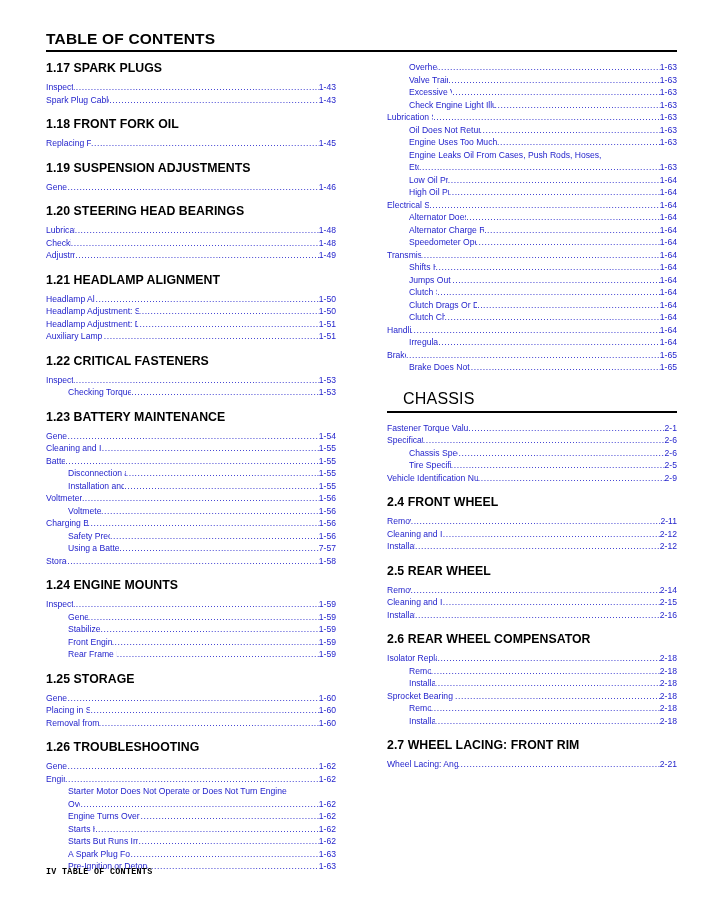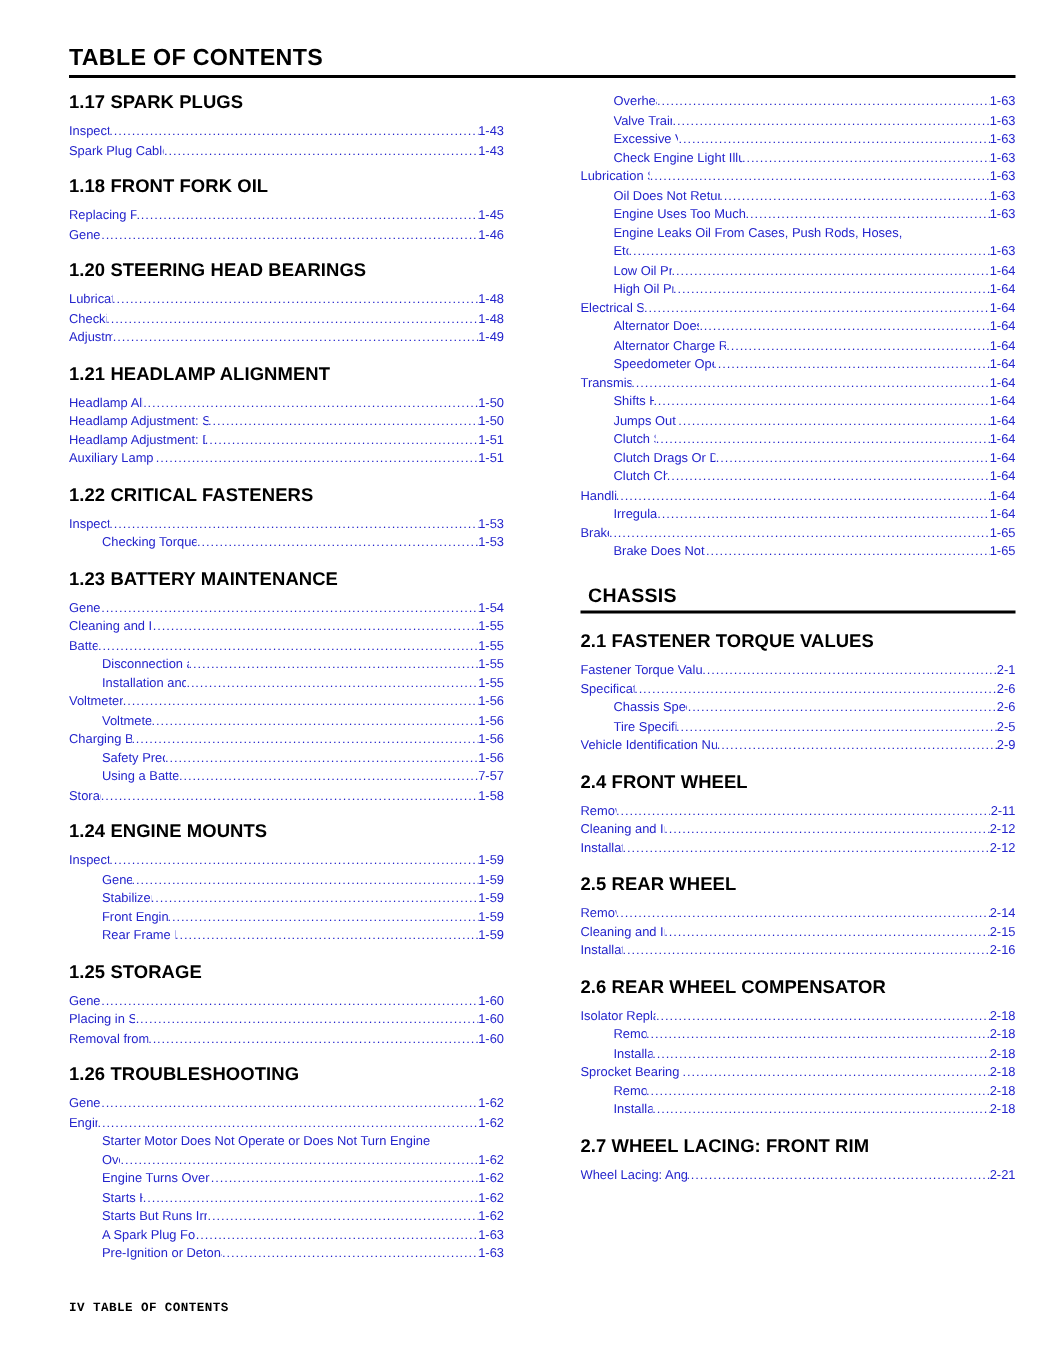--- a/index.html
+++ b/index.html
@@ -42,24 +42,24 @@
     align-items: flex-start;
     justify-content: space-between;
   }
   .col {
     width: 290px;
   }
   .col-left { margin-right: 51px; }
 
   
   .part-head {
-    font-size: 13px;
-    font-weight: bold;
+    font-size: 16px;
+    font-weight: normal;
     letter-spacing: 0.2px;
-    margin: 16px 0 3px 5px;
+    margin: 16px 0 3px 16px;
     line-height: 1.15;
   }
   .part-rule {
     height: 2px;
     background: #000;
     width: 100%;
     margin: 0 0 9px 0;
   }
 
   
@@ -145,20 +145,21 @@
           <span class="etitle">Spark Plug Cable Inspection</span>
           <span class="leader">........................................................................................................................</span>
           <span class="pg">1-43</span>
         </div>
         <div class="sec-head">1.18 FRONT FORK OIL</div>
         <div class="entry lvl1">
           <span class="etitle">Replacing Fork Oil</span>
           <span class="leader">........................................................................................................................</span>
           <span class="pg">1-45</span>
         </div>
+        <div class="sec-head">1.19 SUSPENSION ADJUSTMENTS</div>
         <div class="entry lvl1">
           <span class="etitle">General</span>
           <span class="leader">........................................................................................................................</span>
           <span class="pg">1-46</span>
         </div>
         <div class="sec-head">1.20 STEERING HEAD BEARINGS</div>
         <div class="entry lvl1">
           <span class="etitle">Lubrication</span>
           <span class="leader">........................................................................................................................</span>
           <span class="pg">1-48</span>
@@ -463,21 +464,20 @@
           <span class="leader">........................................................................................................................</span>
           <span class="pg">1-65</span>
         </div>
         <div class="entry lvl2">
           <span class="etitle">Brake Does Not Hold Normally</span>
           <span class="leader">........................................................................................................................</span>
           <span class="pg">1-65</span>
         </div>
         <div class="part-head">CHASSIS</div>
         <div class="part-rule"></div>
-        <div class="sec-head">2.1 FASTENER TORQUE VALUES</div>
         <div class="entry lvl1">
           <span class="etitle">Fastener Torque Values in this Chapter</span>
           <span class="leader">........................................................................................................................</span>
           <span class="pg">2-1</span>
         </div>
         <div class="entry lvl1">
           <span class="etitle">Specifications</span>
           <span class="leader">........................................................................................................................</span>
           <span class="pg">2-6</span>
         </div>

